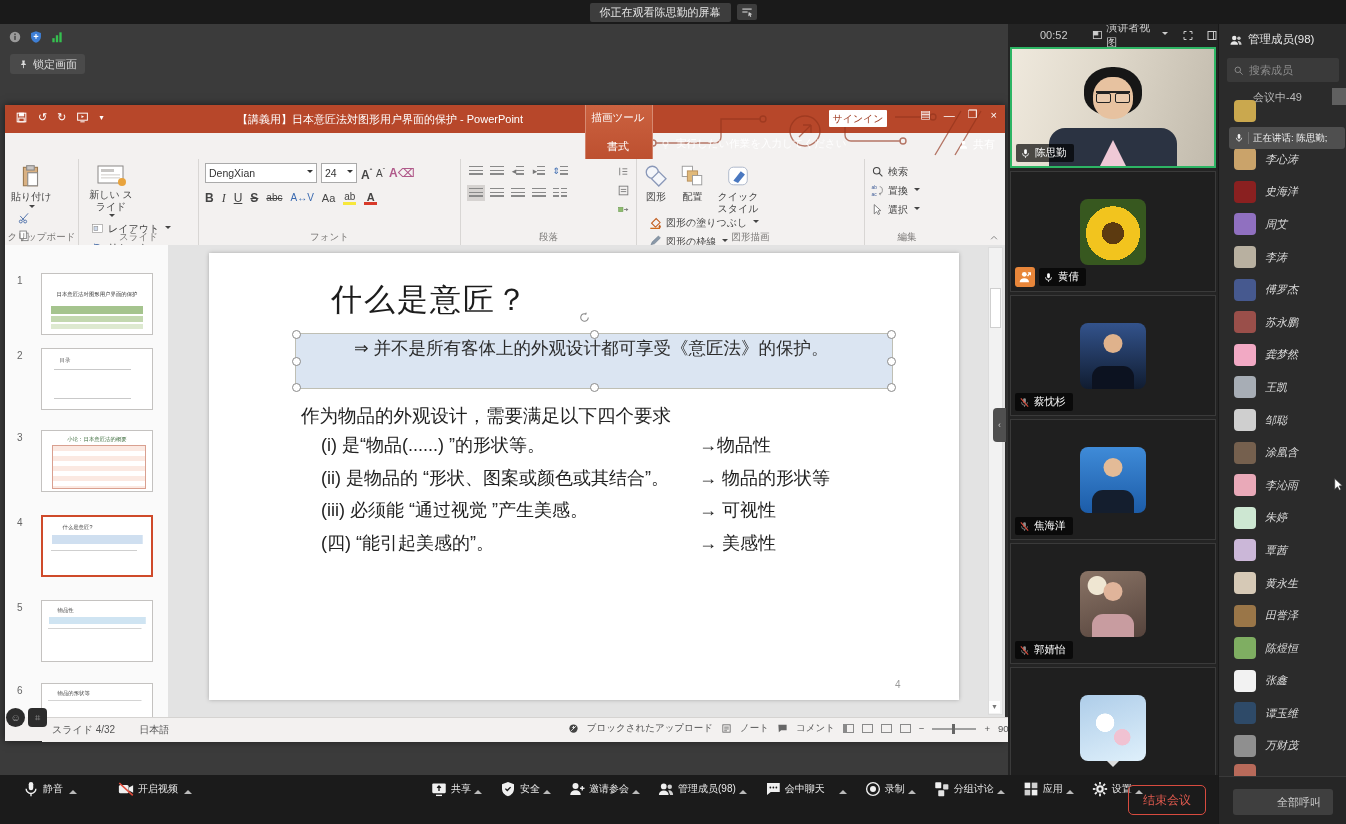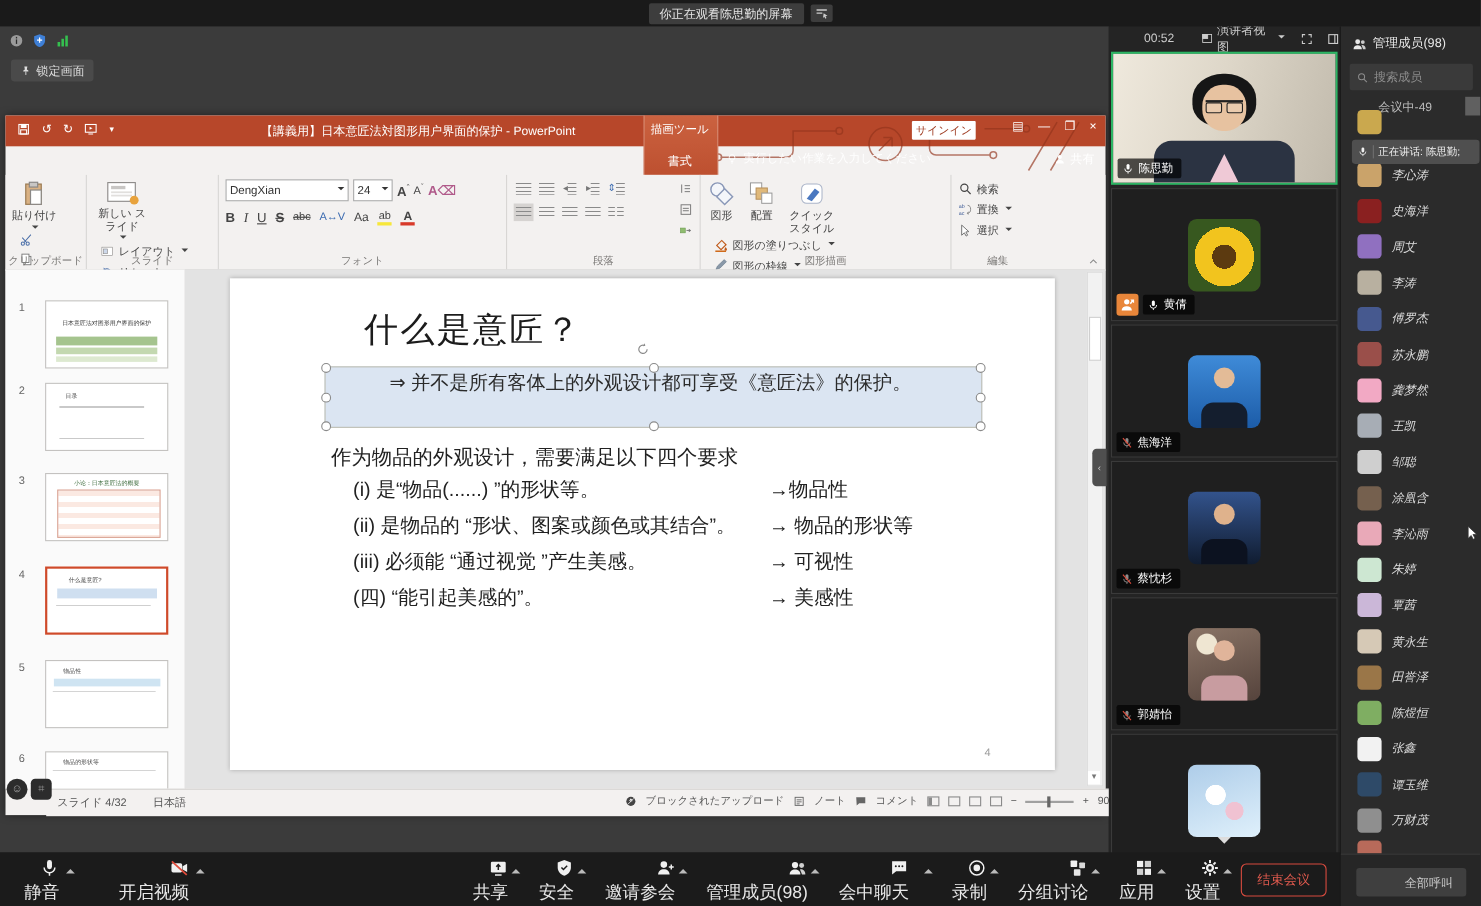--- a/index.html
+++ b/index.html
@@ -168,21 +168,21 @@
   .speak-tip .div{width:1px;height:12px;background:#6e6e6e;flex:none;}
   .m-partial{position:absolute;left:15px;top:740px;width:22px;height:12px;border-radius:4px 4px 0 0;background:#b86a5a;}
   .pn-footer{position:absolute;left:0;top:752px;width:100%;height:48px;background:#262626;border-top:1px solid #3a3a3a;}
   .callall{position:absolute;left:14px;top:12px;width:100px;height:26px;background:#3f3f3f;border-radius:3px;color:#ccc;font-size:11px;display:flex;align-items:center;justify-content:flex-end;padding-right:12px;box-sizing:border-box;}
   .cursor{position:absolute;left:1332px;top:476px;width:13px;height:16px;z-index:20;}
 
   
   .toolbar{position:absolute;left:0;top:775px;width:1218px;height:49px;background:#1b1b1b;}
   .tb-left{position:absolute;left:22px;top:5px;display:flex;align-items:flex-start;gap:6px;}
   .tb-center{position:absolute;left:430px;top:5px;display:flex;gap:17px;align-items:flex-start;}
-  .tb-btn{display:flex;flex-direction:column;align-items:flex-end;gap:3px;color:#e8e8e8;font-size:16px;white-space:nowrap;}
+  .tb-btn{display:flex;align-items:center;gap:3px;color:#e8e8e8;font-size:10px;white-space:nowrap;}
   .tb-btn .ic{width:18px;height:18px;color:#f0f0f0;}
   .tb-caret{width:0;height:0;border:4px solid transparent;border-bottom-color:#bbb;margin-top:6px;}
   .tb-gap{width:28px;}
   .endbtn{position:absolute;right:12px;top:10px;height:28px;padding:0 14px;border:1px solid #d84b3f;border-radius:5px;color:#e05a4e;font-size:12px;display:flex;align-items:center;}
 </style>
 </head>
 <body>
 
 <div id="stage">
 
@@ -811,65 +811,65 @@
                   <rect x="9" y="2.5" width="6" height="11" rx="3" fill="currentColor"></rect>
                   <path d="M5.5 11.5a6.5 6.5 0 0 0 13 0" fill="none" stroke="currentColor" stroke-width="1.8"></path>
                   <line x1="12" y1="18" x2="12" y2="21.5" stroke="currentColor" stroke-width="1.8"></line>
                 </svg>
               </span>
 
               <span>黄倩</span>
             </span>
           </div>
         </div>
-        <div class="tile muted" data-style="suit-blue">
+        <div class="tile muted" data-style="suit-dark">
 
           <div class="tile-av">
             <i class="p-head"></i>
             <i class="p-body"></i>
           </div>
           <div class="tile-badges">
 
             <span class="tile-label">
 
               <span class="mic-ic off" data-icon="micmuted">
                 <svg viewBox="0 0 24 24">
                   <g opacity=".75">
                     <rect x="9" y="2.5" width="6" height="11" rx="3" fill="#bbb"></rect>
                     <path d="M5.5 11.5a6.5 6.5 0 0 0 13 0" fill="none" stroke="#bbb" stroke-width="1.8"></path>
                     <line x1="12" y1="18" x2="12" y2="21.5" stroke="#bbb" stroke-width="1.8"></line>
                   </g>
                   <line x1="4" y1="3" x2="20" y2="21" stroke="#e04b3a" stroke-width="2.2"></line>
                 </svg>
               </span>
-              <span>焦海洋</span>
-            </span>
-          </div>
-        </div>
-        <div class="tile muted" data-style="suit-dark">
+              <span>蔡忱杉</span>
+            </span>
+          </div>
+        </div>
+        <div class="tile muted" data-style="suit-blue">
 
           <div class="tile-av">
             <i class="p-head"></i>
             <i class="p-body"></i>
           </div>
           <div class="tile-badges">
 
             <span class="tile-label">
 
               <span class="mic-ic off" data-icon="micmuted">
                 <svg viewBox="0 0 24 24">
                   <g opacity=".75">
                     <rect x="9" y="2.5" width="6" height="11" rx="3" fill="#bbb"></rect>
                     <path d="M5.5 11.5a6.5 6.5 0 0 0 13 0" fill="none" stroke="#bbb" stroke-width="1.8"></path>
                     <line x1="12" y1="18" x2="12" y2="21.5" stroke="#bbb" stroke-width="1.8"></line>
                   </g>
                   <line x1="4" y1="3" x2="20" y2="21" stroke="#e04b3a" stroke-width="2.2"></line>
                 </svg>
               </span>
-              <span>蔡忱杉</span>
+              <span>焦海洋</span>
             </span>
           </div>
         </div>
         <div class="tile muted" data-style="portrait">
 
           <div class="tile-av">
             <i class="p-head"></i>
             <i class="p-body"></i>
           </div>
           <div class="tile-badges">

